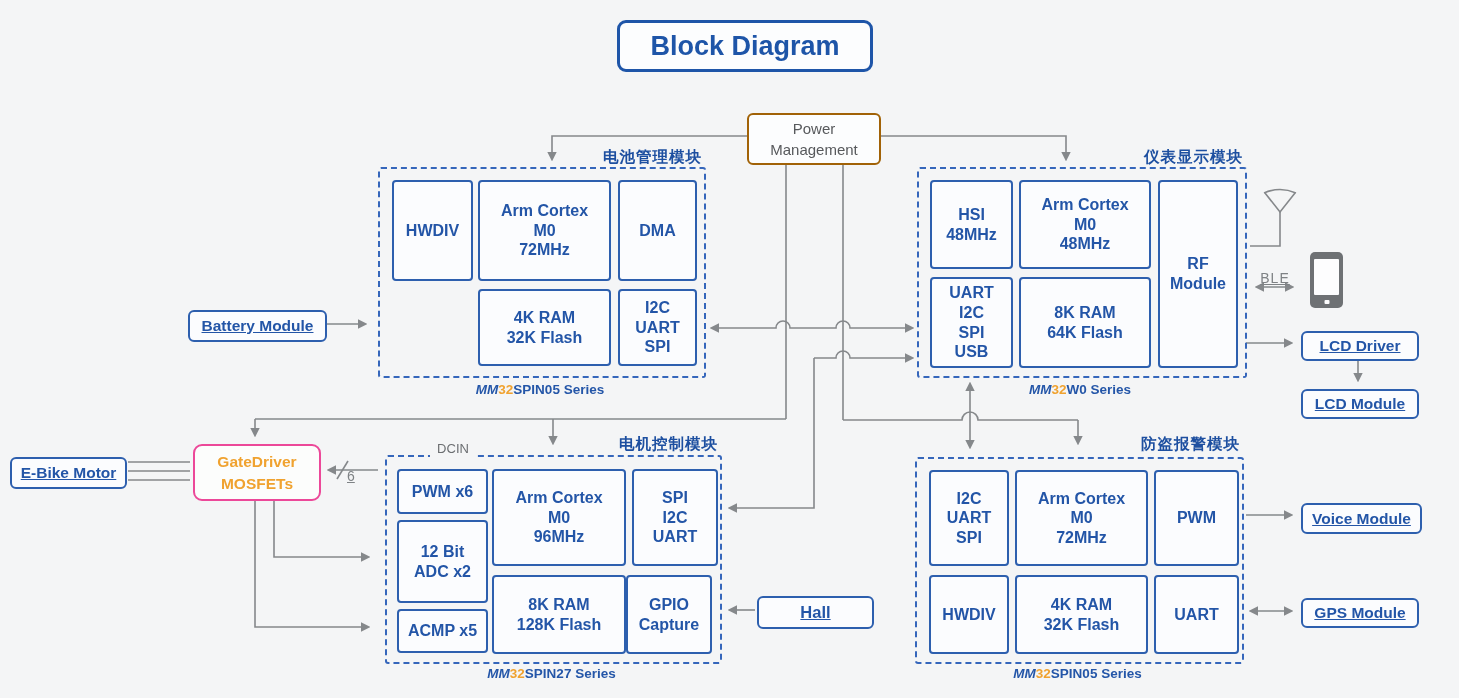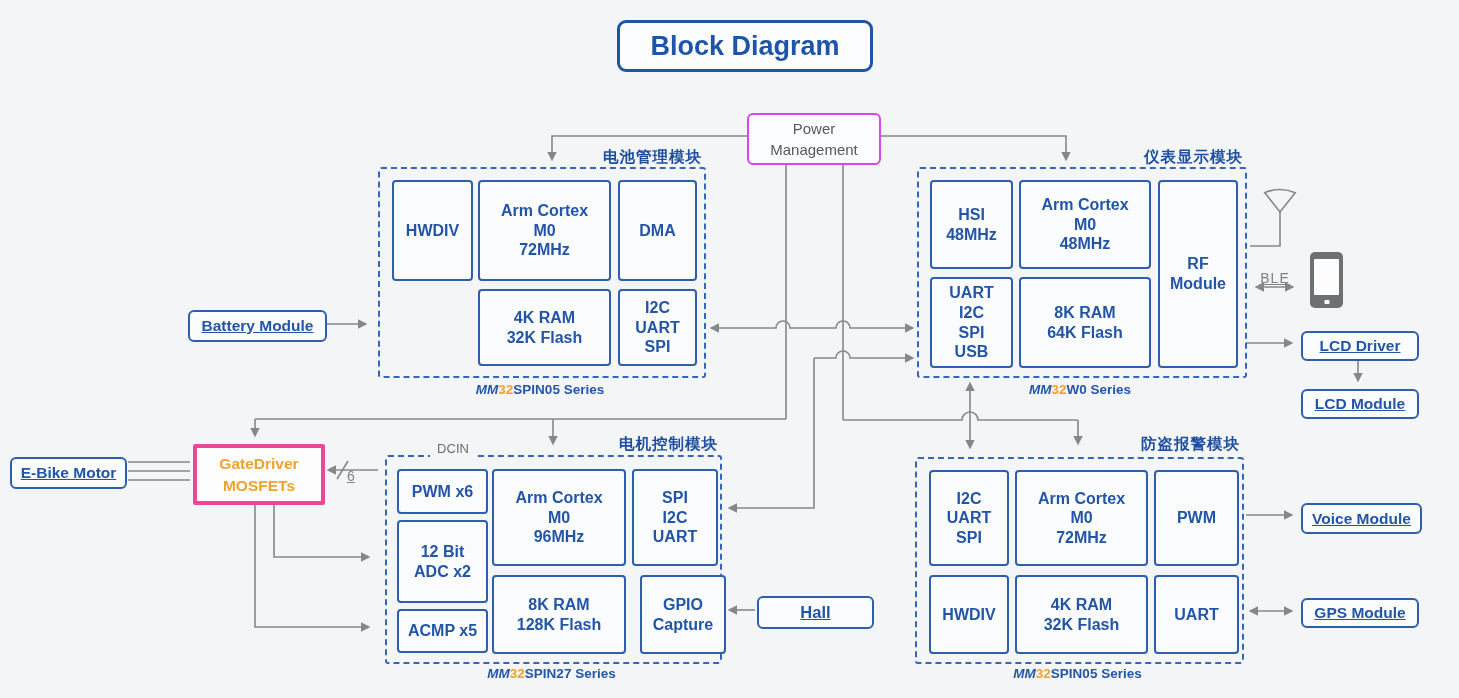--- a/index.html
+++ b/index.html
@@ -5,38 +5,38 @@
   html,body{margin:0;padding:0;}
   body{font-family:"Liberation Sans",sans-serif;background:#e9eaec;}
   #stage{position:relative;width:1459px;height:698px;background:#f4f5f6;overflow:hidden;}
   .abs{position:absolute;}
   .flexc{display:flex;align-items:center;justify-content:center;text-align:center;}
   .pre{white-space:pre-line;}
   
   .title-box{left:617px;top:20px;width:250px;height:46px;border:3px solid #1e55a8;border-radius:9px;
     background:#fcfdfe;color:#1e55a8;font-size:27px;font-weight:bold;}
   
-  .power-box{left:747px;top:113px;width:130px;height:48px;border:2px solid #d946ef;border-radius:6px;
+  .power-box{left:747px;top:113px;width:130px;height:48px;border:2px solid #a16207;border-radius:6px;
     background:#fcfdfe;color:#57595c;font-size:15px;line-height:1.4;}
   
   .dashed{border:2px dashed #3566bb;border-radius:3px;background:transparent;}
   
   .cell{border:2px solid #2d5fae;border-radius:4px;background:#fbfcfe;color:#2355a7;
     font-weight:bold;font-size:16px;line-height:1.22;display:flex;align-items:center;justify-content:center;
     text-align:center;white-space:pre-line;position:absolute;}
   
   .cnlabel{color:#1d4fa0;font-weight:bold;font-size:15.5px;letter-spacing:1px;text-align:right;}
   
   .series{font-weight:bold;font-size:13.5px;color:#2456a8;text-align:center;}
   .series .mm{font-style:italic;}
   .series .num{color:#f0a22f;}
   
   .sidebox{border:2px solid #2d5fae;border-radius:6px;background:#fbfcfe;color:#2355a7;
     font-weight:bold;font-size:15.5px;text-decoration:underline;}
-  .gatedriver{border:4px solid #ec4899;border-radius:2px;background:#fcfdfc;color:#f0a22f;
+  .gatedriver{border:2px solid #ec4899;border-radius:9px;background:#fcfdfc;color:#f0a22f;
     font-weight:bold;font-size:15.5px;line-height:1.4;}
   
   .wirelabel{color:#6b6e71;font-size:13px;background:#f4f5f6;text-align:center;margin-top:30px;}
   .tinylabel{color:#7e8285;font-size:14px;text-decoration:underline;}
   
   .phone{left:1310px;top:252px;width:33px;height:56px;background:#6e7174;border-radius:5px;}
   .phone .screen{position:absolute;left:4px;right:4px;top:7px;bottom:13px;background:#fdfdfe;border-radius:1px;}
   .phone .home{position:absolute;bottom:4px;left:50%;transform:translateX(-50%);width:5px;height:4px;background:#fdfdfe;border-radius:1px;}
   svg.wires{position:absolute;left:0;top:0;pointer-events:none;}
 </style>
@@ -151,21 +151,21 @@
 ADC x2</div>
     <div class="cell" style="left:10px;top:152px;width:87px;height:40px;">ACMP x5</div>
     <div class="cell" style="left:105px;top:12px;width:130px;height:93px;">Arm Cortex
 M0
 96MHz</div>
     <div class="cell" style="left:245px;top:12px;width:82px;height:93px;">SPI
 I2C
 UART</div>
     <div class="cell" style="left:105px;top:118px;width:130px;height:75px;">8K RAM
 128K Flash</div>
-    <div class="cell" style="left:253px;top:118px;width:82px;height:75px;">GPIO
+    <div class="cell" style="left:239px;top:118px;width:82px;height:75px;">GPIO
 Capture</div>
   </div>
   <div class="abs series" style="left:385px;top:666px;width:333px;">
     <span class="mm">MM</span><span class="num">32</span><span class="rest">SPIN27 Series</span>
   </div>
 
   <div class="abs cnlabel" style="left:1098px;top:434px;width:142px;">防盗报警模块</div>
   <div class="abs dashed" style="left:915px;top:457px;width:325px;height:203px;">
     <div class="cell" style="left:12px;top:11px;width:76px;height:92px;">I2C
 UART

